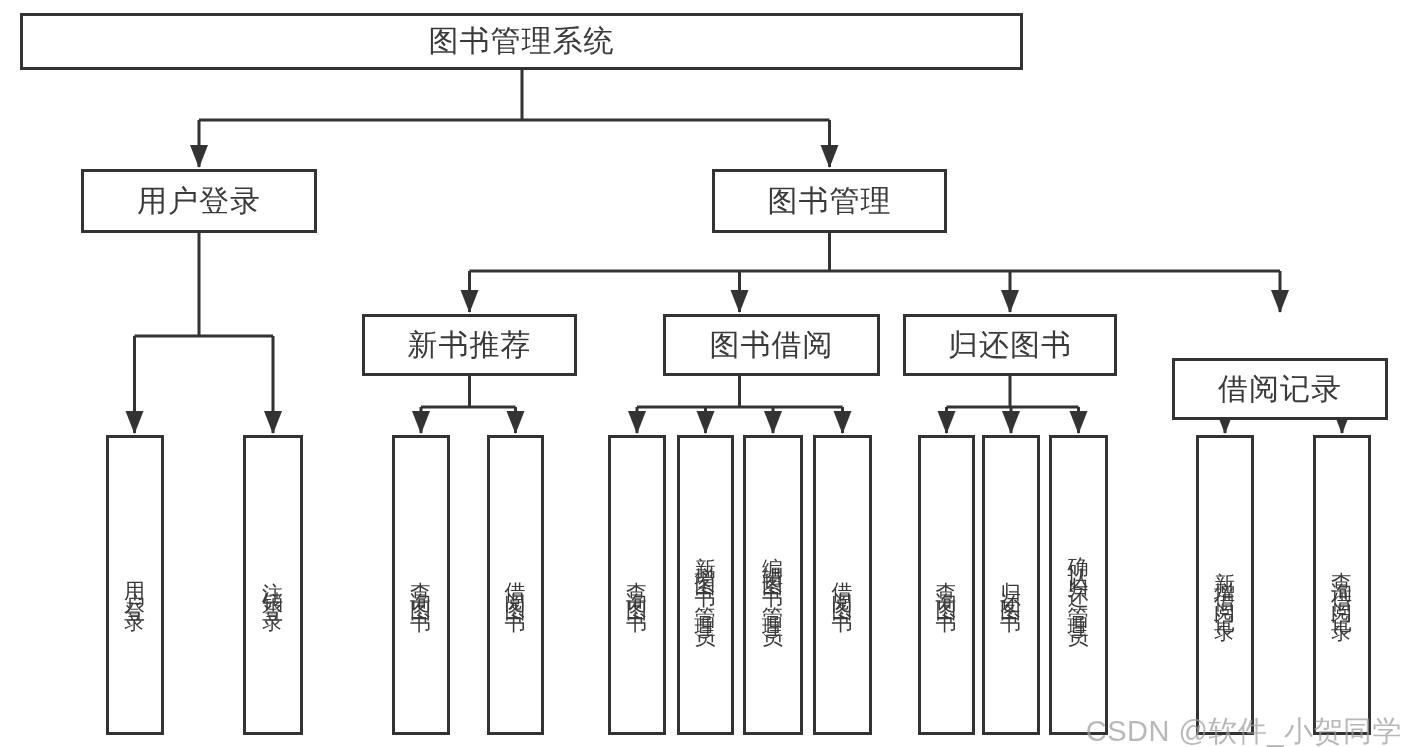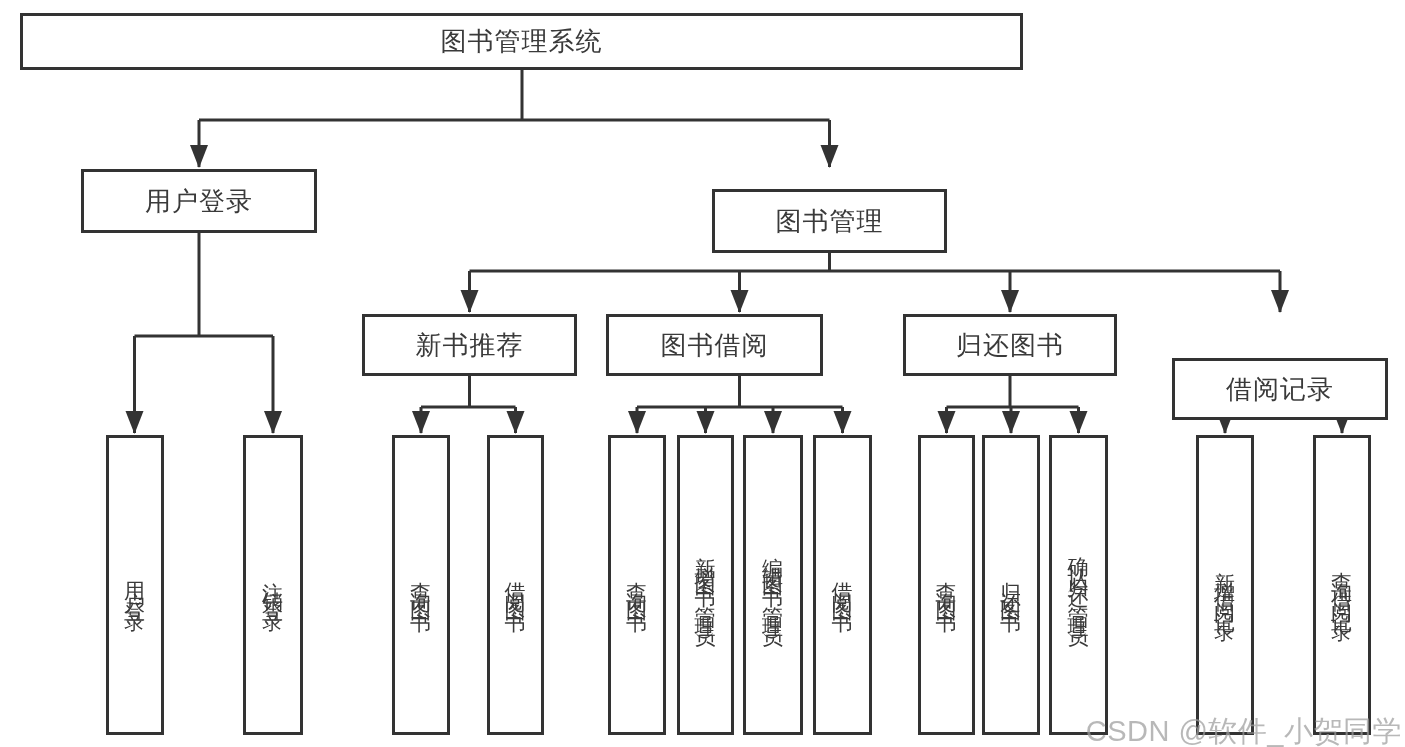--- a/index.html
+++ b/index.html
@@ -17,21 +17,21 @@
     width: 1405px; height: 747px;
   }
   .hbox {
     position: absolute;
     box-sizing: border-box;
     border: 3px solid #333333;
     background: #ffffff;
     display: flex;
     align-items: center;
     justify-content: center;
-    font-size: 26px;
+    font-size: 30px;
     letter-spacing: 1px;
     color: #3a3a3a;
   }
   .vbox {
     position: absolute;
     top: 435px;
     height: 300px;
     box-sizing: border-box;
     border: 3px solid #333333;
     background: #ffffff;
@@ -98,28 +98,28 @@
     </g>
   </svg>
 
   <div class="hbox" style="left:20px; top:13px; width:1003px; height:57px;">
     <span>图书管理系统</span>
   </div>
 
   <div class="hbox" style="left:81px; top:169px; width:236px; height:64px;">
     <span>用户登录</span>
   </div>
-  <div class="hbox" style="left:712px; top:169px; width:235px; height:64px;margin-top:20px;">
+  <div class="hbox" style="left:712px; top:169px; width:235px; height:64px;">
     <span>图书管理</span>
   </div>
 
   <div class="hbox" style="left:362px; top:314px; width:215px; height:62px;text-align:right;">
     <span>新书推荐</span>
   </div>
-  <div class="hbox" style="left:606px; top:314px; width:217px; height:62px;">
+  <div class="hbox" style="left:663px; top:314px; width:217px; height:62px;">
     <span>图书借阅</span>
   </div>
   <div class="hbox" style="left:903px; top:314px; width:214px; height:62px;">
     <span>归还图书</span>
   </div>
   <div class="hbox" style="left:1172px; top:314px; width:216px; height:62px;margin-top:44px;">
     <span>借阅记录</span>
   </div>
 
   <div class="vbox" style="left:106px; width:58px;">

